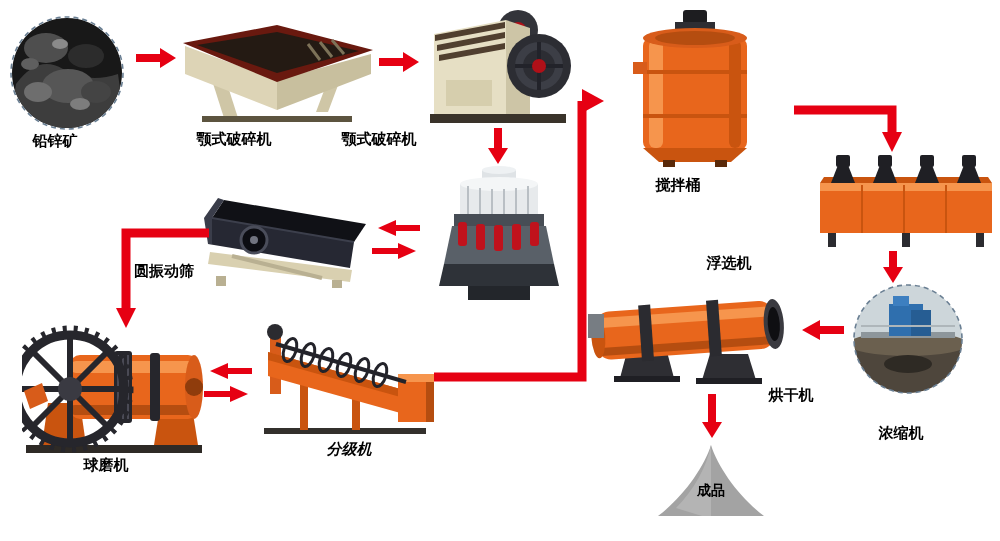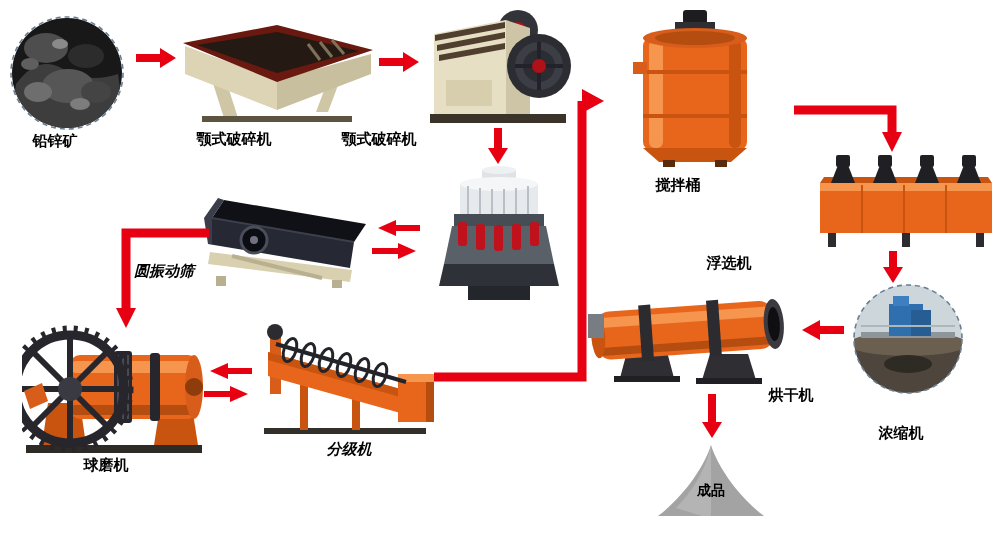--- a/index.html
+++ b/index.html
@@ -267,21 +267,21 @@
   <div class="node" style="left:652px;top:442px;width:118px;height:78px;">
     <svg viewBox="0 0 118 78">
       <path d="M59,3 C52,26 30,56 6,74 L112,74 C88,56 66,26 59,3 Z" fill="#a3a3a3"></path>
       <path d="M59,3 C55,24 42,48 24,66 L50,74 L59,74 Z" fill="#b4b4b4"></path>
     </svg>
   </div>
 
   <div class="lbl" style="left:0px;top:132px;width:110px;">铅锌矿</div>
   <div class="lbl" style="left:154px;top:130px;width:160px;">颚式破碎机</div>
   <div class="lbl" style="left:299px;top:130px;width:160px;">颚式破碎机</div>
-  <div class="lbl" style="left:94px;top:262px;width:140px;font-style:italic;">圆振动筛</div>
+  <div class="lbl" style="left:94px;top:262px;width:140px;">圆振动筛</div>
   <div class="lbl" style="left:46px;top:456px;width:120px;">球磨机</div>
   <div class="lbl" style="left:289px;top:440px;width:120px;font-style:italic;">分级机</div>
   <div class="lbl" style="left:618px;top:176px;width:120px;">搅拌桶</div>
   <div class="lbl" style="left:669px;top:222px;width:120px;margin-top:32px;">浮选机</div>
   <div class="lbl" style="left:841px;top:424px;width:120px;">浓缩机</div>
   <div class="lbl" style="left:731px;top:386px;width:120px;">烘干机</div>
   <div class="lbl lbl-big" style="left:652px;top:482px;width:118px;">成品</div>
 
   <div class="arrow" style="left:134px;top:46px;width:44px;height:24px;">
     <svg viewBox="0 0 44 24">

